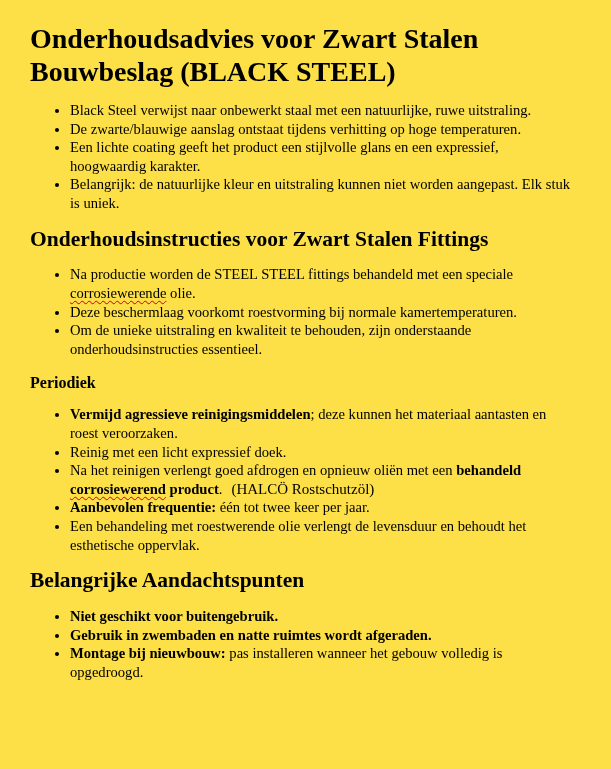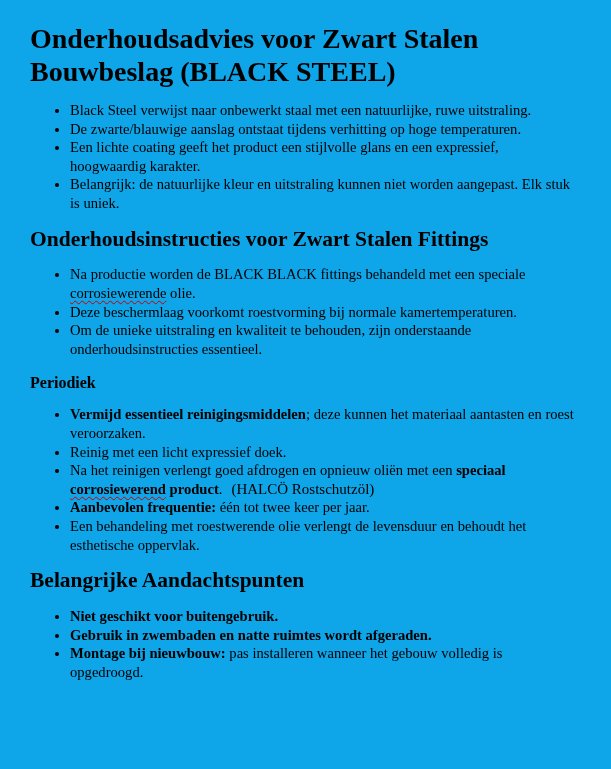--- a/index.html
+++ b/index.html
@@ -5,21 +5,21 @@
   html, body {
     margin: 0;
     padding: 0;
     background: #ffffff;
   }
   .page {
     width: 611px;
     height: 769px;
     box-sizing: border-box;
     padding: 20px 30px 10px 30px;
-    background: #0ea5e9;
+    background: #fde047;
     color: #000000;
     font-family: "Liberation Serif", "DejaVu Serif", serif;
     overflow: hidden;
   }
   h1.doc-title {
     font-size: 28px;
     line-height: 1.18;
     font-weight: bold;
     margin: 2px 0 13px 0;
   }
@@ -69,29 +69,29 @@
   <h1 class="doc-title">Onderhoudsadvies voor Zwart Stalen Bouwbeslag (BLACK STEEL)</h1>
   <div id="sections">
       <ul class="bullet-list">
         <li class="list-item"><span class="">Black Steel verwijst naar onbewerkt staal met een natuurlijke, ruwe uitstraling.</span></li>
         <li class="list-item"><span class="">De zwarte/blauwige aanslag ontstaat tijdens verhitting op hoge temperaturen.</span></li>
         <li class="list-item"><span class="">Een lichte coating geeft het product een stijlvolle glans en een expressief, hoogwaardig karakter.</span></li>
         <li class="list-item"><span class="">Belangrijk: de natuurlijke kleur en uitstraling kunnen niet worden aangepast. Elk stuk is uniek.</span></li>
       </ul>
       <h2 class="section-heading">Onderhoudsinstructies voor Zwart Stalen Fittings</h2>
       <ul class="bullet-list">
-        <li class="list-item"><span class="">Na productie worden de BLACK BLACK fittings behandeld met een speciale </span><span class="misspelled">corrosiewerende</span><span class=""> olie.</span></li>
+        <li class="list-item"><span class="">Na productie worden de STEEL STEEL fittings behandeld met een speciale </span><span class="misspelled">corrosiewerende</span><span class=""> olie.</span></li>
         <li class="list-item"><span class="">Deze beschermlaag voorkomt roestvorming bij normale kamertemperaturen.</span></li>
         <li class="list-item"><span class="">Om de unieke uitstraling en kwaliteit te behouden, zijn onderstaande onderhoudsinstructies essentieel.</span></li>
       </ul>
       <h3 class="section-heading">Periodiek</h3>
       <ul class="bullet-list">
-        <li class="list-item"><span class="run-bold">Vermijd essentieel reinigingsmiddelen</span><span class="">; deze kunnen het materiaal aantasten en roest veroorzaken.</span></li>
+        <li class="list-item"><span class="run-bold">Vermijd agressieve reinigingsmiddelen</span><span class="">; deze kunnen het materiaal aantasten en roest veroorzaken.</span></li>
         <li class="list-item"><span class="">Reinig met een licht expressief doek.</span></li>
-        <li class="list-item"><span class="">Na het reinigen verlengt goed afdrogen en opnieuw oliën met een </span><span class="run-bold">speciaal </span><span class="run-bold misspelled">corrosiewerend</span><span class="run-bold"> product</span><span class="">.</span><span class="annotation-note">(HALCÖ Rostschutzöl)</span></li>
+        <li class="list-item"><span class="">Na het reinigen verlengt goed afdrogen en opnieuw oliën met een </span><span class="run-bold">behandeld </span><span class="run-bold misspelled">corrosiewerend</span><span class="run-bold"> product</span><span class="">.</span><span class="annotation-note">(HALCÖ Rostschutzöl)</span></li>
       </ul>
       <ul class="bullet-list">
         <li class="list-item"><span class="run-bold">Aanbevolen frequentie:</span><span class=""> één tot twee keer per jaar.</span></li>
         <li class="list-item"><span class="">Een behandeling met roestwerende olie verlengt de levensduur en behoudt het esthetische oppervlak.</span></li>
       </ul>
       <h2 class="section-heading">Belangrijke Aandachtspunten</h2>
       <ul class="bullet-list">
         <li class="list-item"><span class="run-bold">Niet geschikt voor buitengebruik.</span></li>
         <li class="list-item"><span class="run-bold">Gebruik in zwembaden en natte ruimtes wordt afgeraden.</span></li>
         <li class="list-item"><span class="run-bold">Montage bij nieuwbouw:</span><span class=""> pas installeren wanneer het gebouw volledig is opgedroogd.</span></li>

